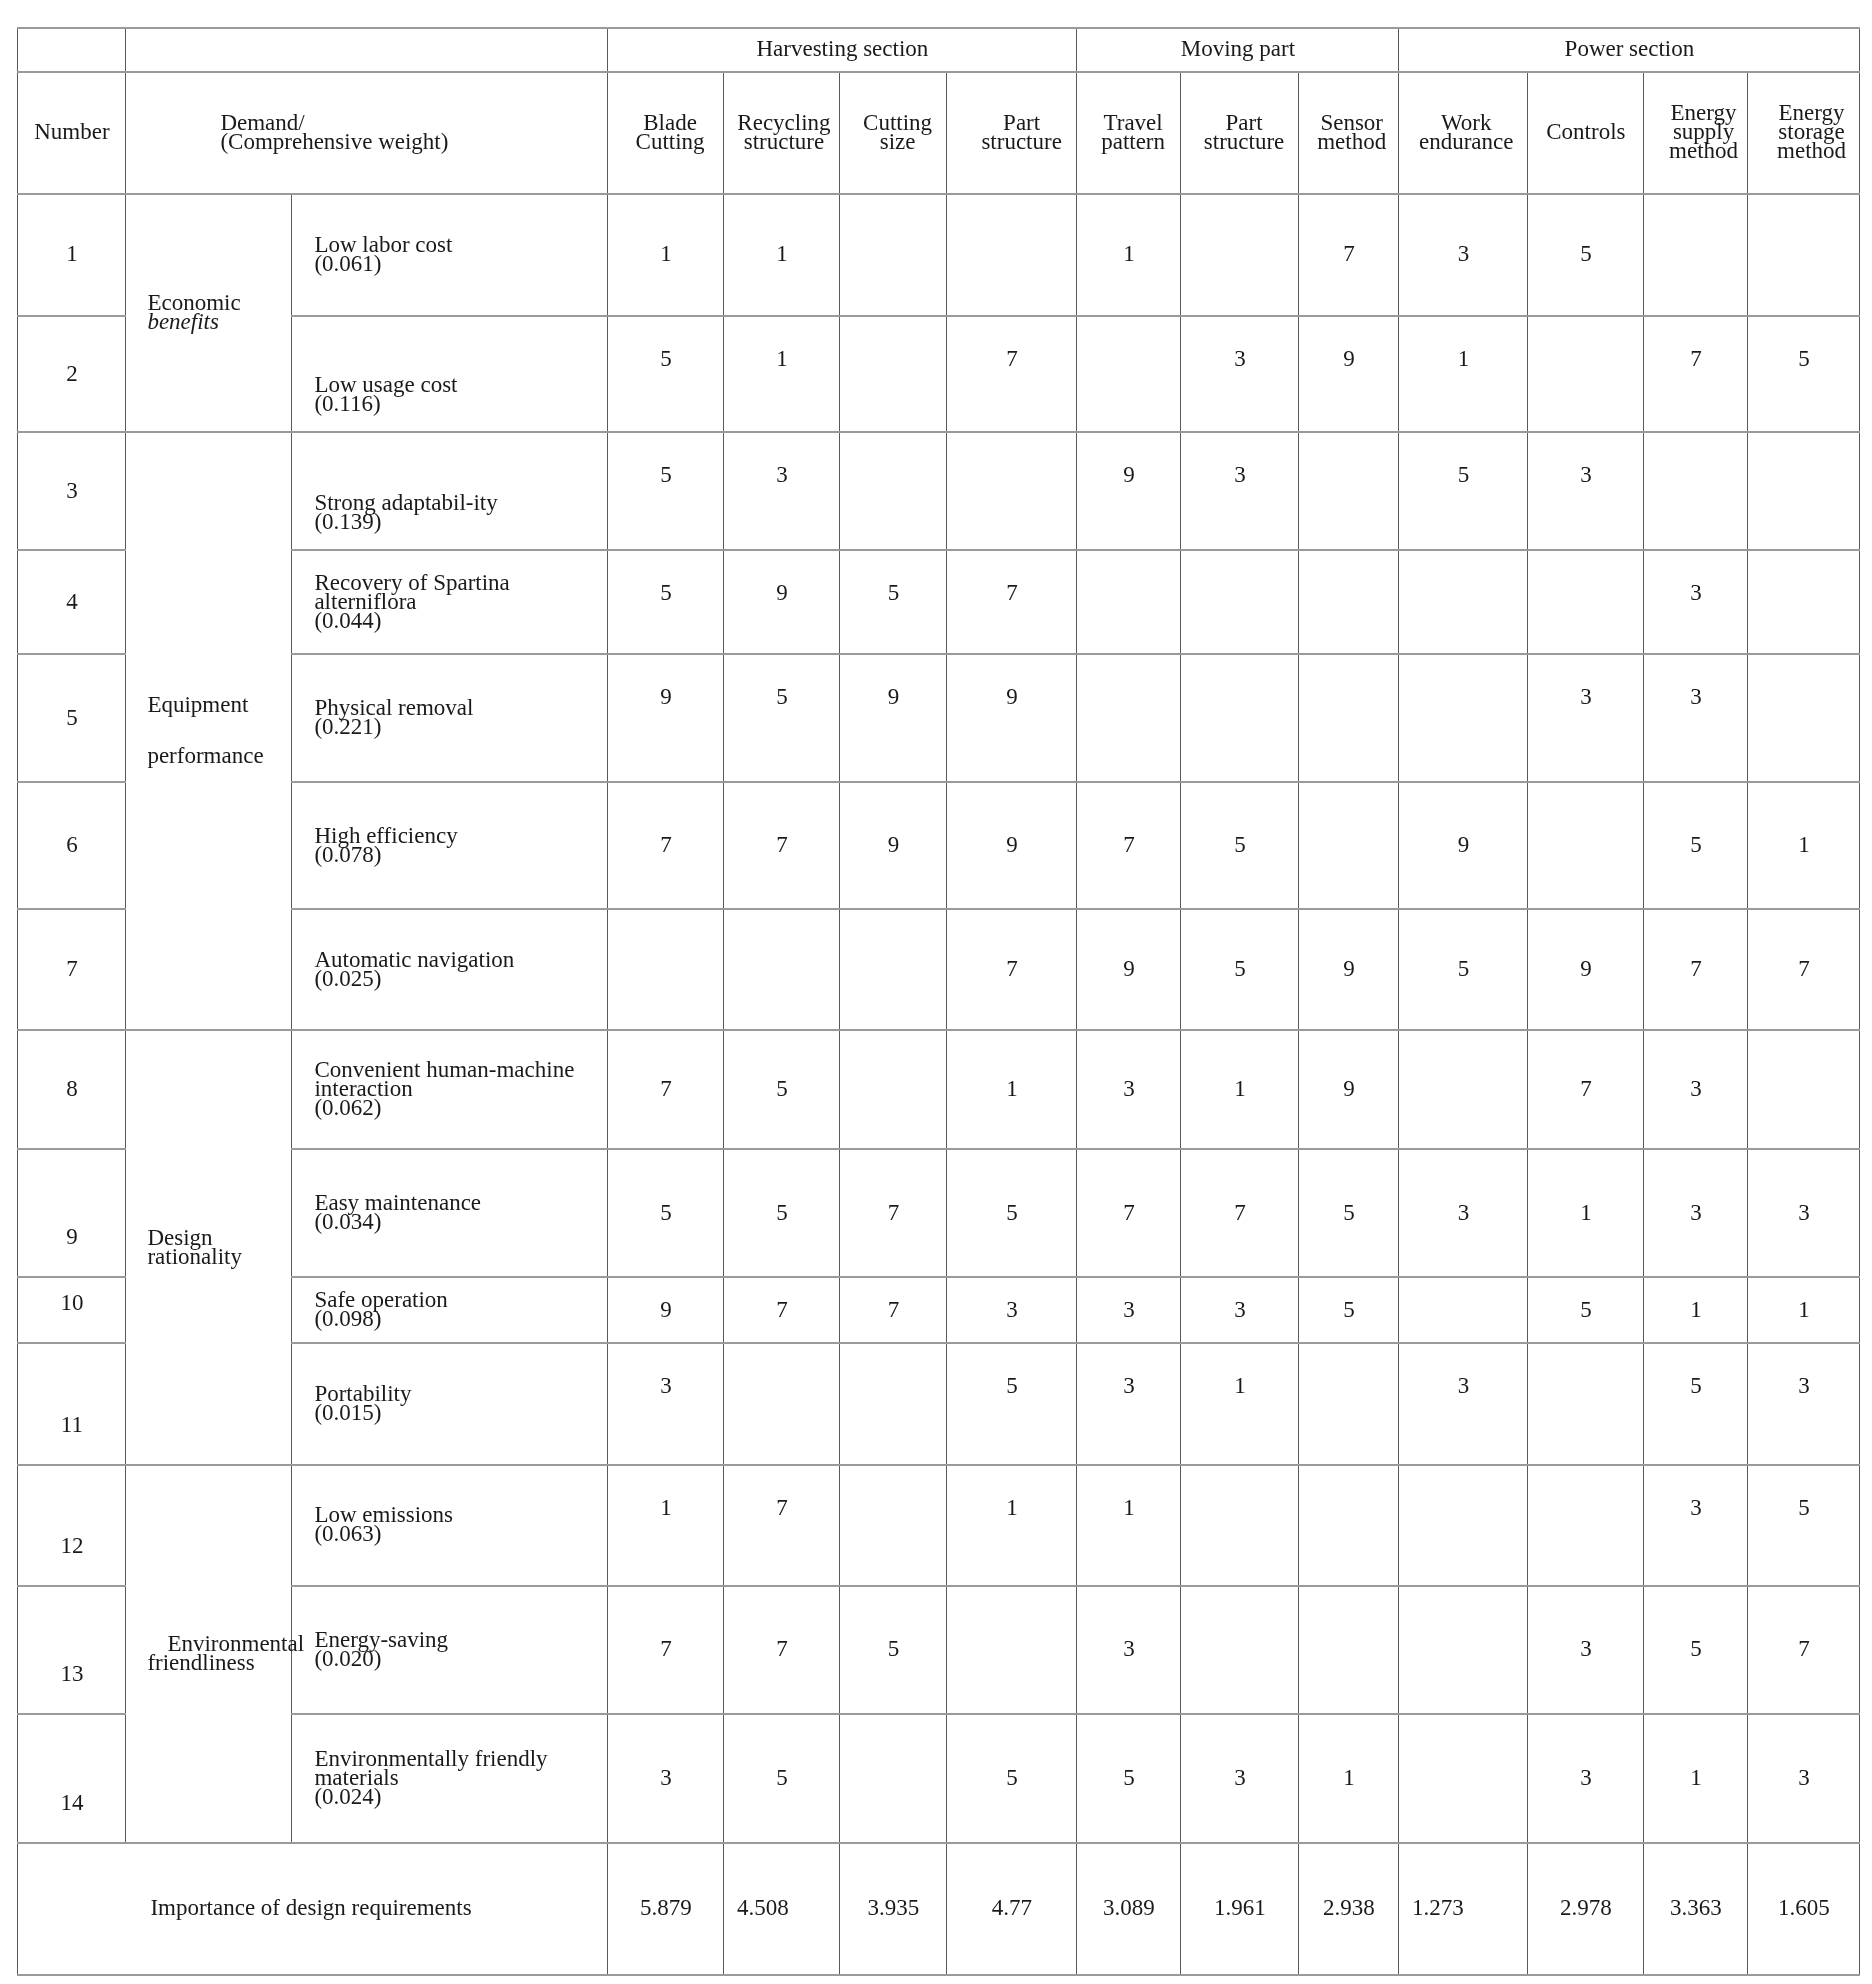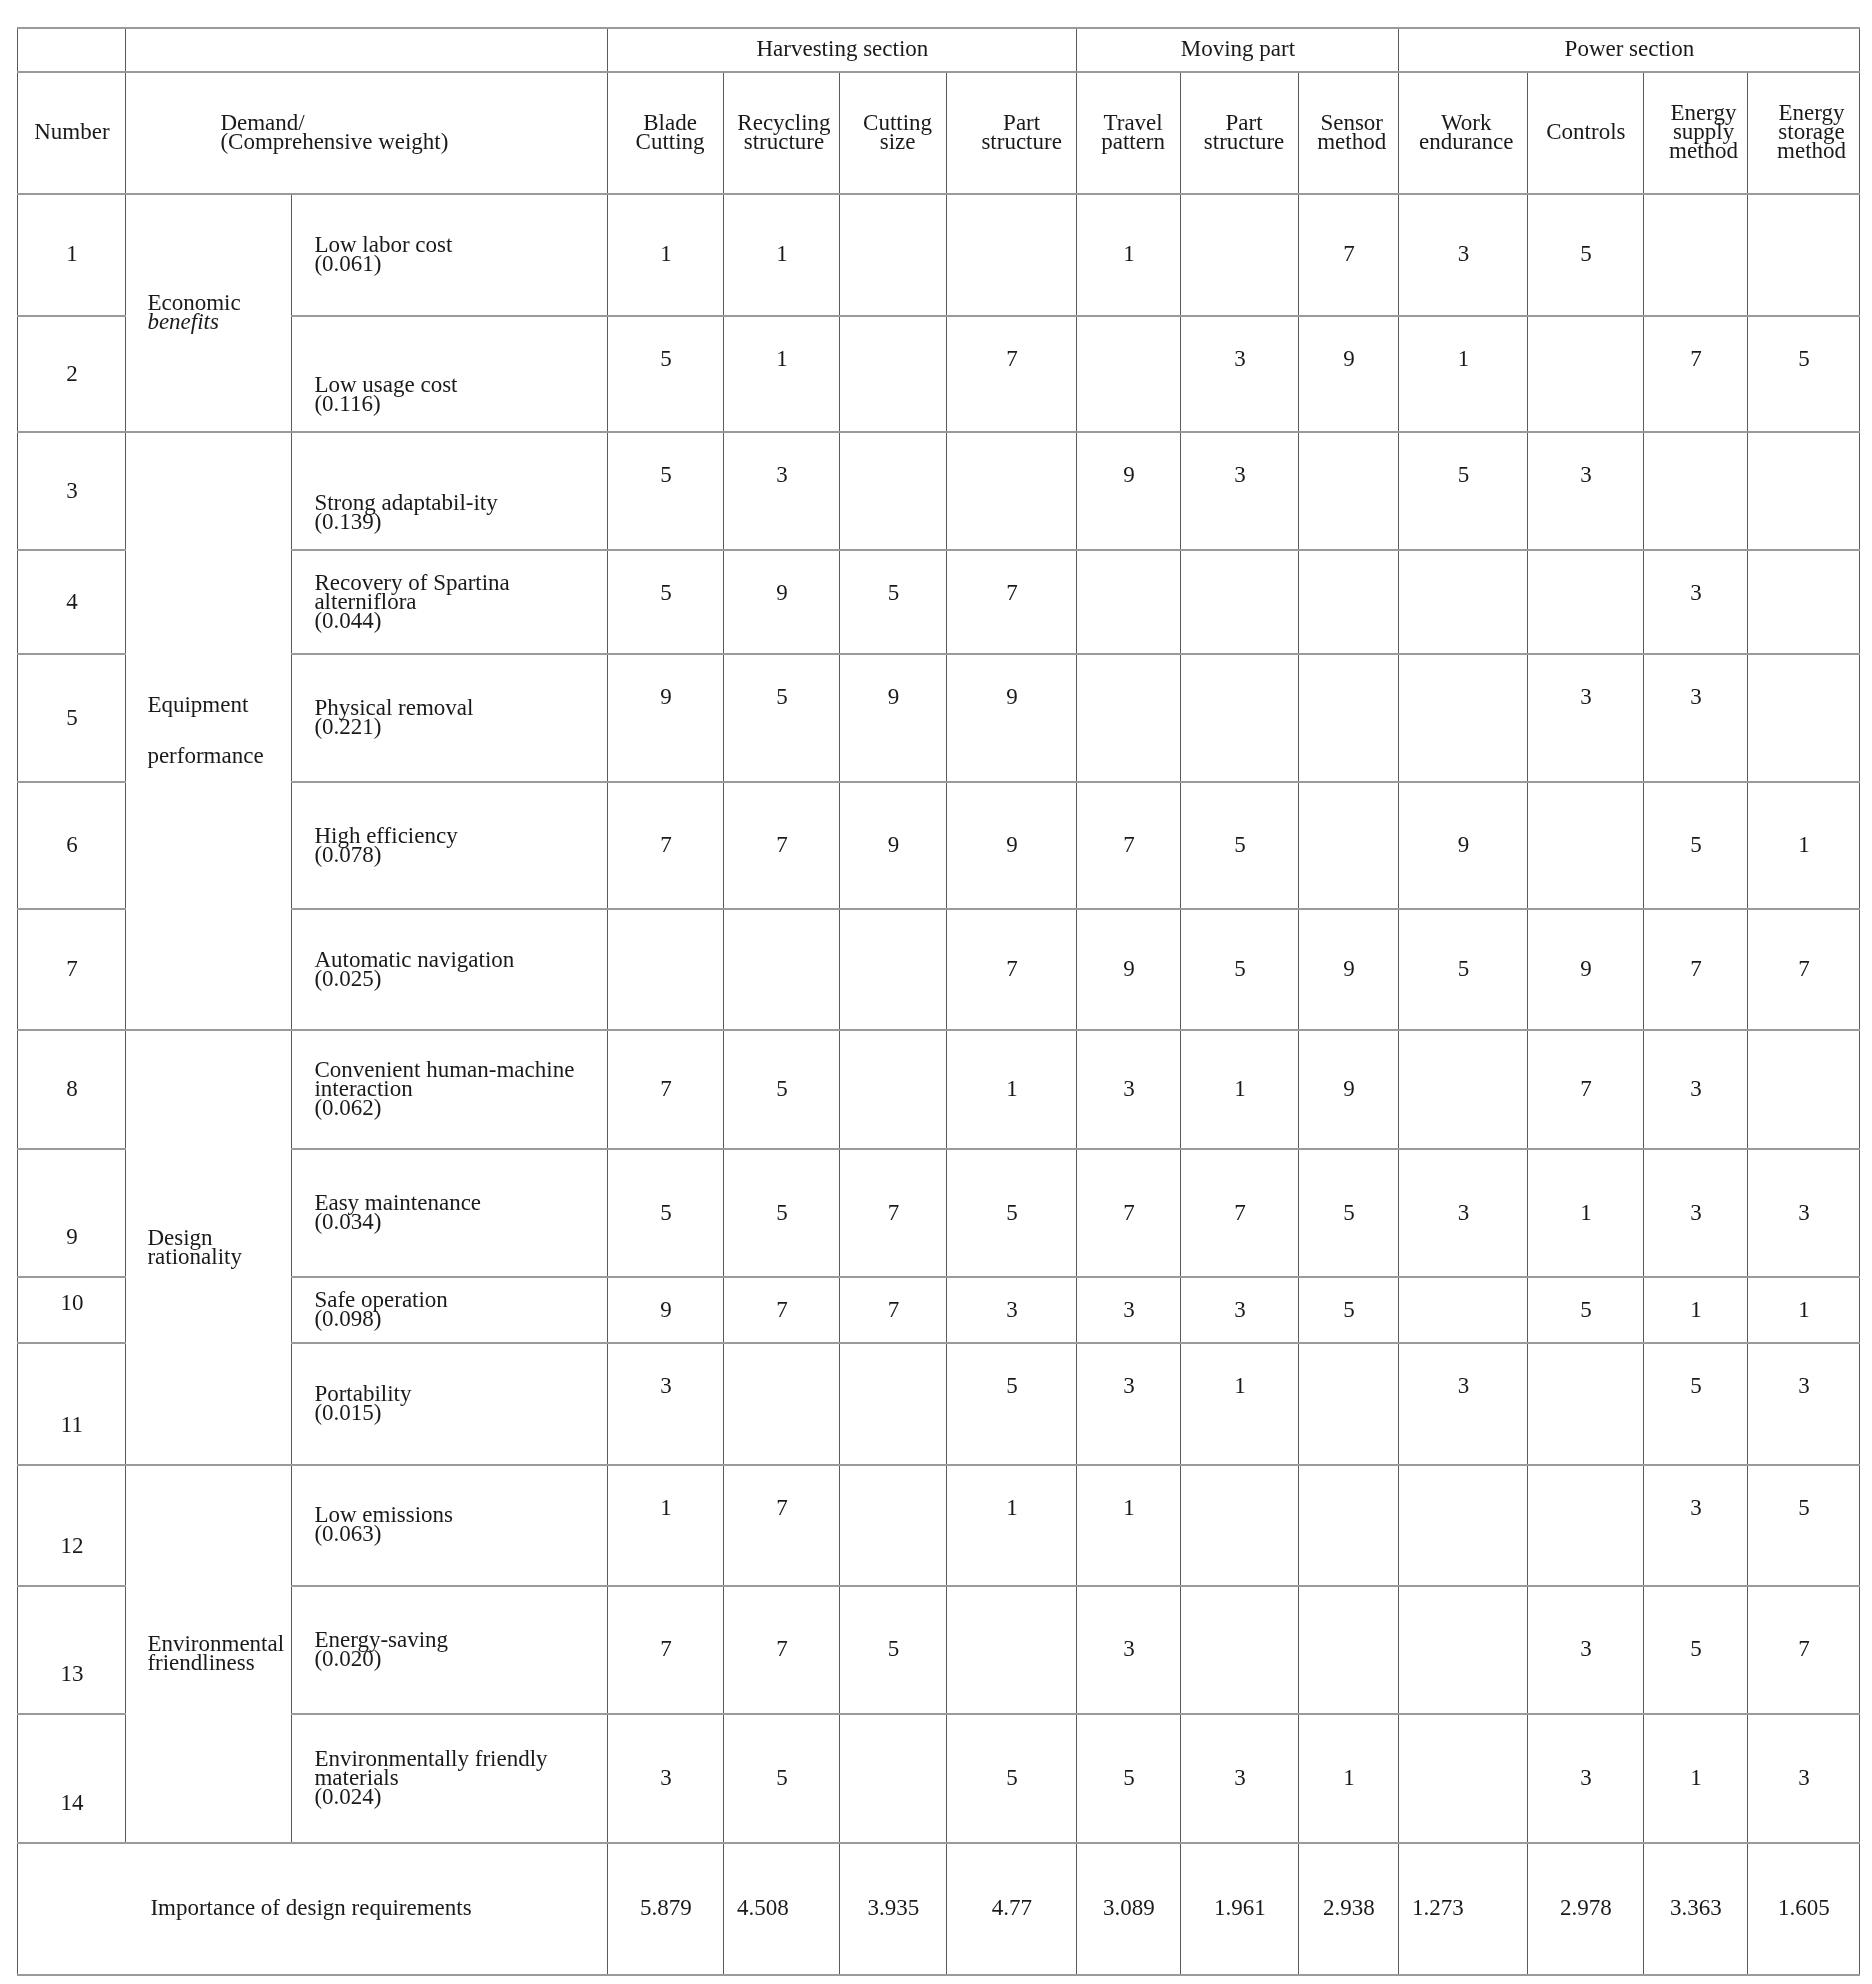--- a/index.html
+++ b/index.html
@@ -326,21 +326,21 @@
         <td class="val">1</td>
         <td class="val"></td>
         <td class="val">3</td>
         <td class="val"></td>
         <td class="val">5</td>
         <td class="val">3</td>
       </tr>
       <tr style="height: 118px;">
         <td class="num low">12</td>
         <td rowspan="3" class="cat" style="padding-left: 11px;">
-          <span style="display: block;">Environmental</span>
+          <span style="display: block; margin-left: 20px;">Environmental</span>
           <span style="display: block;">friendliness</span>
         </td>
         <td class="left req">
           <span class="w">Low emissions</span>
           <span class="w">(0.063)</span>
         </td>
         <td class="val">1</td>
         <td class="val">7</td>
         <td class="val"></td>
         <td class="val">1</td>

